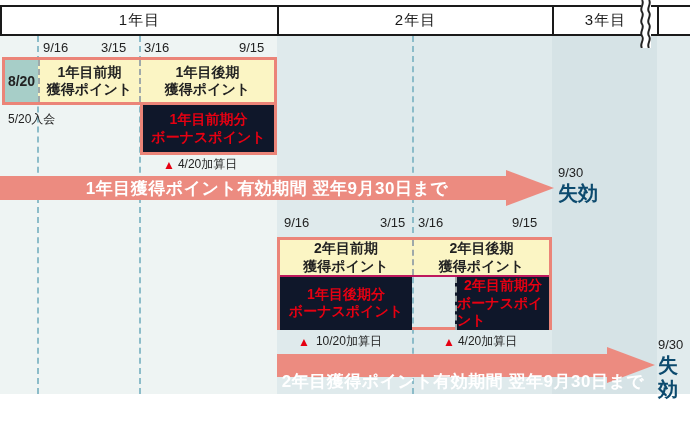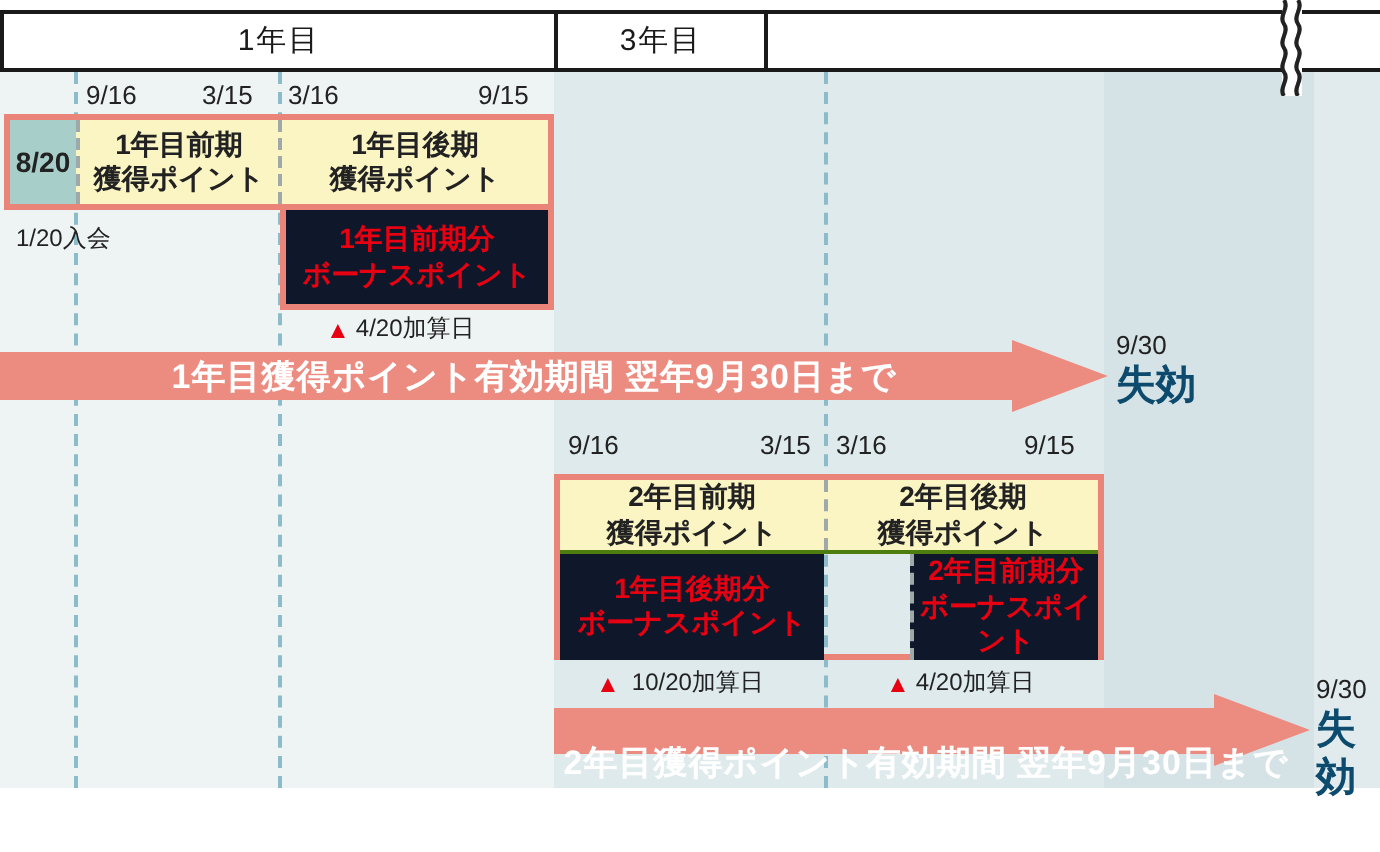--- a/index.html
+++ b/index.html
@@ -29,25 +29,25 @@
   .wavy{position:absolute;left:636px;top:0;z-index:4;}
   
   .date-label{position:absolute;font-size:13px;color:#222;z-index:2;white-space:nowrap;}
   
   .pbox{position:absolute;border:3px solid #eb8478;box-sizing:border-box;z-index:2;display:flex;}
   .cell{display:flex;flex-direction:column;align-items:center;justify-content:center;box-sizing:border-box;}
   .cell.yellow{background:#fbf5c4;}
   .cell.teal{background:#a7cec8;font-weight:bold;font-size:14px;}
   .cell.pink{background:#0f172a;}
   .cell.div-dash{border-left:2px dashed #9fa9a9;}
-  .box-label{font-weight:bold;font-size:14px;line-height:1.25;text-align:center;color:#222;display:block;}
+  .box-label{font-weight:bold;font-size:14px;line-height:1.25;color:#222;display:block;}
   .bonus-label{color:#e60012;}
   .grid2{flex-direction:column;}
   .row2{display:flex;width:100%;box-sizing:border-box;}
-  .row2.bottom{border-top:2px solid #4d7c0f;flex:1;gap:43px;}
+  .row2.bottom{border-top:2px solid #be185d;flex:1;gap:43px;}
   
   .note{position:absolute;font-size:12px;color:#222;z-index:2;white-space:nowrap;}
   .marker{position:absolute;font-size:12px;color:#222;z-index:2;white-space:nowrap;display:flex;align-items:center;}
   .tri{color:#e60012;font-size:12px;margin-right:3px;line-height:1;}
   
   .arrow{position:absolute;z-index:2;}
   .arrow .band{position:absolute;background:#ec8b80;}
   .arrow .head{position:absolute;width:0;height:0;
     border-top:18px solid transparent;border-bottom:18px solid transparent;
     border-left:48px solid #ec8b80;}
@@ -67,20 +67,21 @@
   <div class="col col-b"></div>
   <div class="col col-c"></div>
   <div class="col col-d"></div>
 
   <div class="vline" style="left:37px"></div>
   <div class="vline" style="left:139px"></div>
   <div class="vline" style="left:412px"></div>
 
   <div class="header">
     <div class="hcell" style="width:277px">1年目</div>
+    <div class="hcell" style="width:275px">2年目</div>
     <div class="hcell" style="width:105px">3年目</div>
     <div class="hcell last"></div>
   </div>
 
   <svg class="wavy" width="22" height="48" viewBox="0 0 22 48">
     <rect x="5" y="0" width="10" height="48" fill="#ffffff"></rect>
     <path d="M6,0 C9,4 3,8 6,12 C9,16 3,20 6,24 C9,28 3,32 6,36 C9,40 3,44 6,48" fill="none" stroke="#222" stroke-width="2"></path>
     <path d="M13,0 C16,4 10,8 13,12 C16,16 10,20 13,24 C16,28 10,32 13,36 C16,40 10,44 13,48" fill="none" stroke="#222" stroke-width="2"></path>
   </svg>
 
@@ -101,21 +102,21 @@
     </div>
   </div>
 
   <div class="pbox" style="left:140px;top:102px;width:137px;height:53px">
     <div class="cell pink" style="flex:1">
       <span class="box-label bonus-label">1年目前期分</span>
       <span class="box-label bonus-label">ボーナスポイント</span>
     </div>
   </div>
 
-  <span class="note" style="left:8px;top:111px">1/20入会</span>
+  <span class="note" style="left:8px;top:111px">5/20入会</span>
 
   <div class="marker" style="left:163px;top:156px">
     <span class="tri">▲</span>
     <span>4/20加算日</span>
   </div>
 
   <div class="arrow" style="left:0;top:170px;width:554px;height:36px">
     <div class="band" style="left:0;top:6px;width:506px;height:24px"></div>
     <div class="head" style="left:506px;top:0"></div>
     <div class="atext" style="left:0;top:0;width:534px;height:36px">1年目獲得ポイント有効期間 翌年9月30日まで</div>

